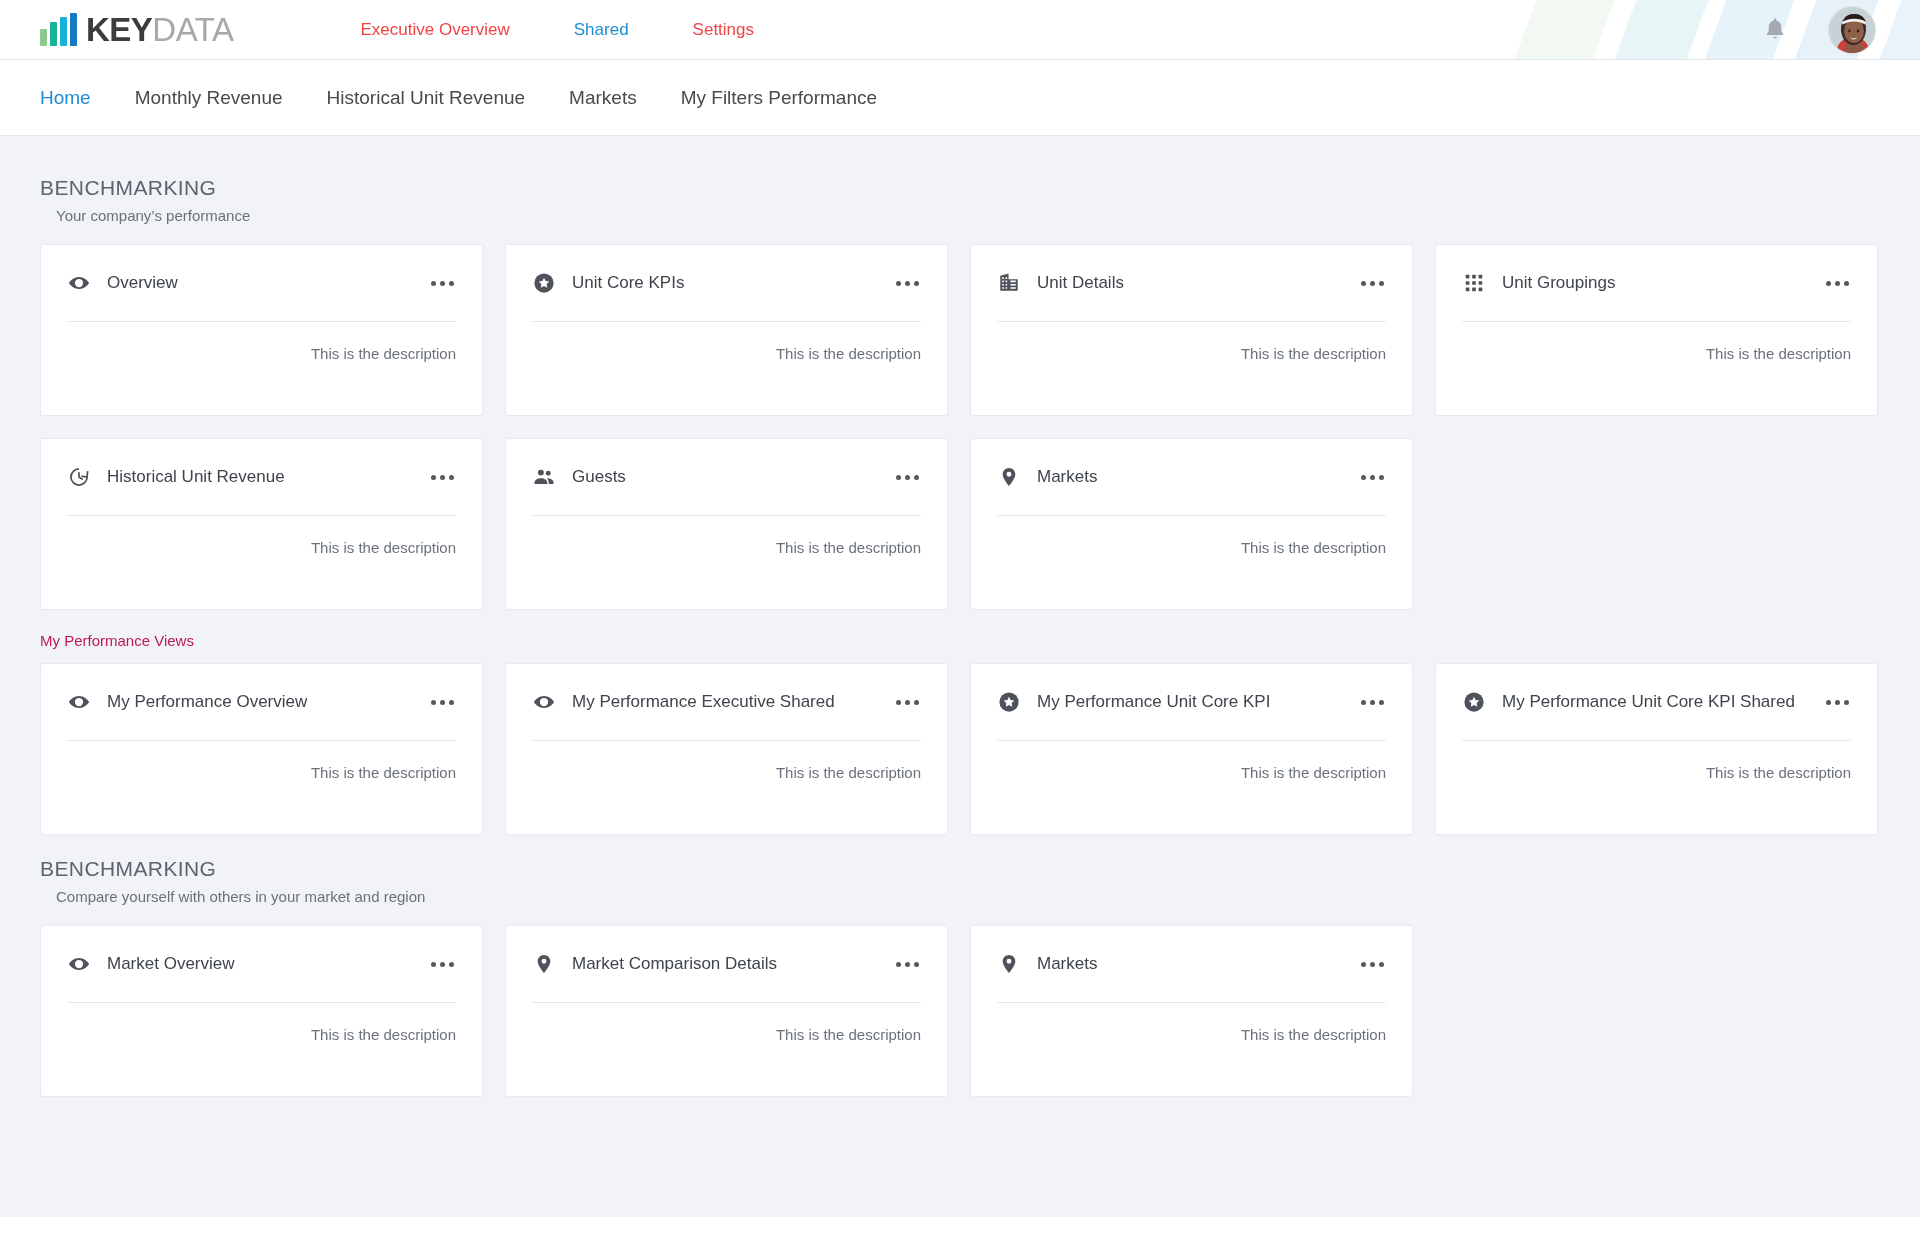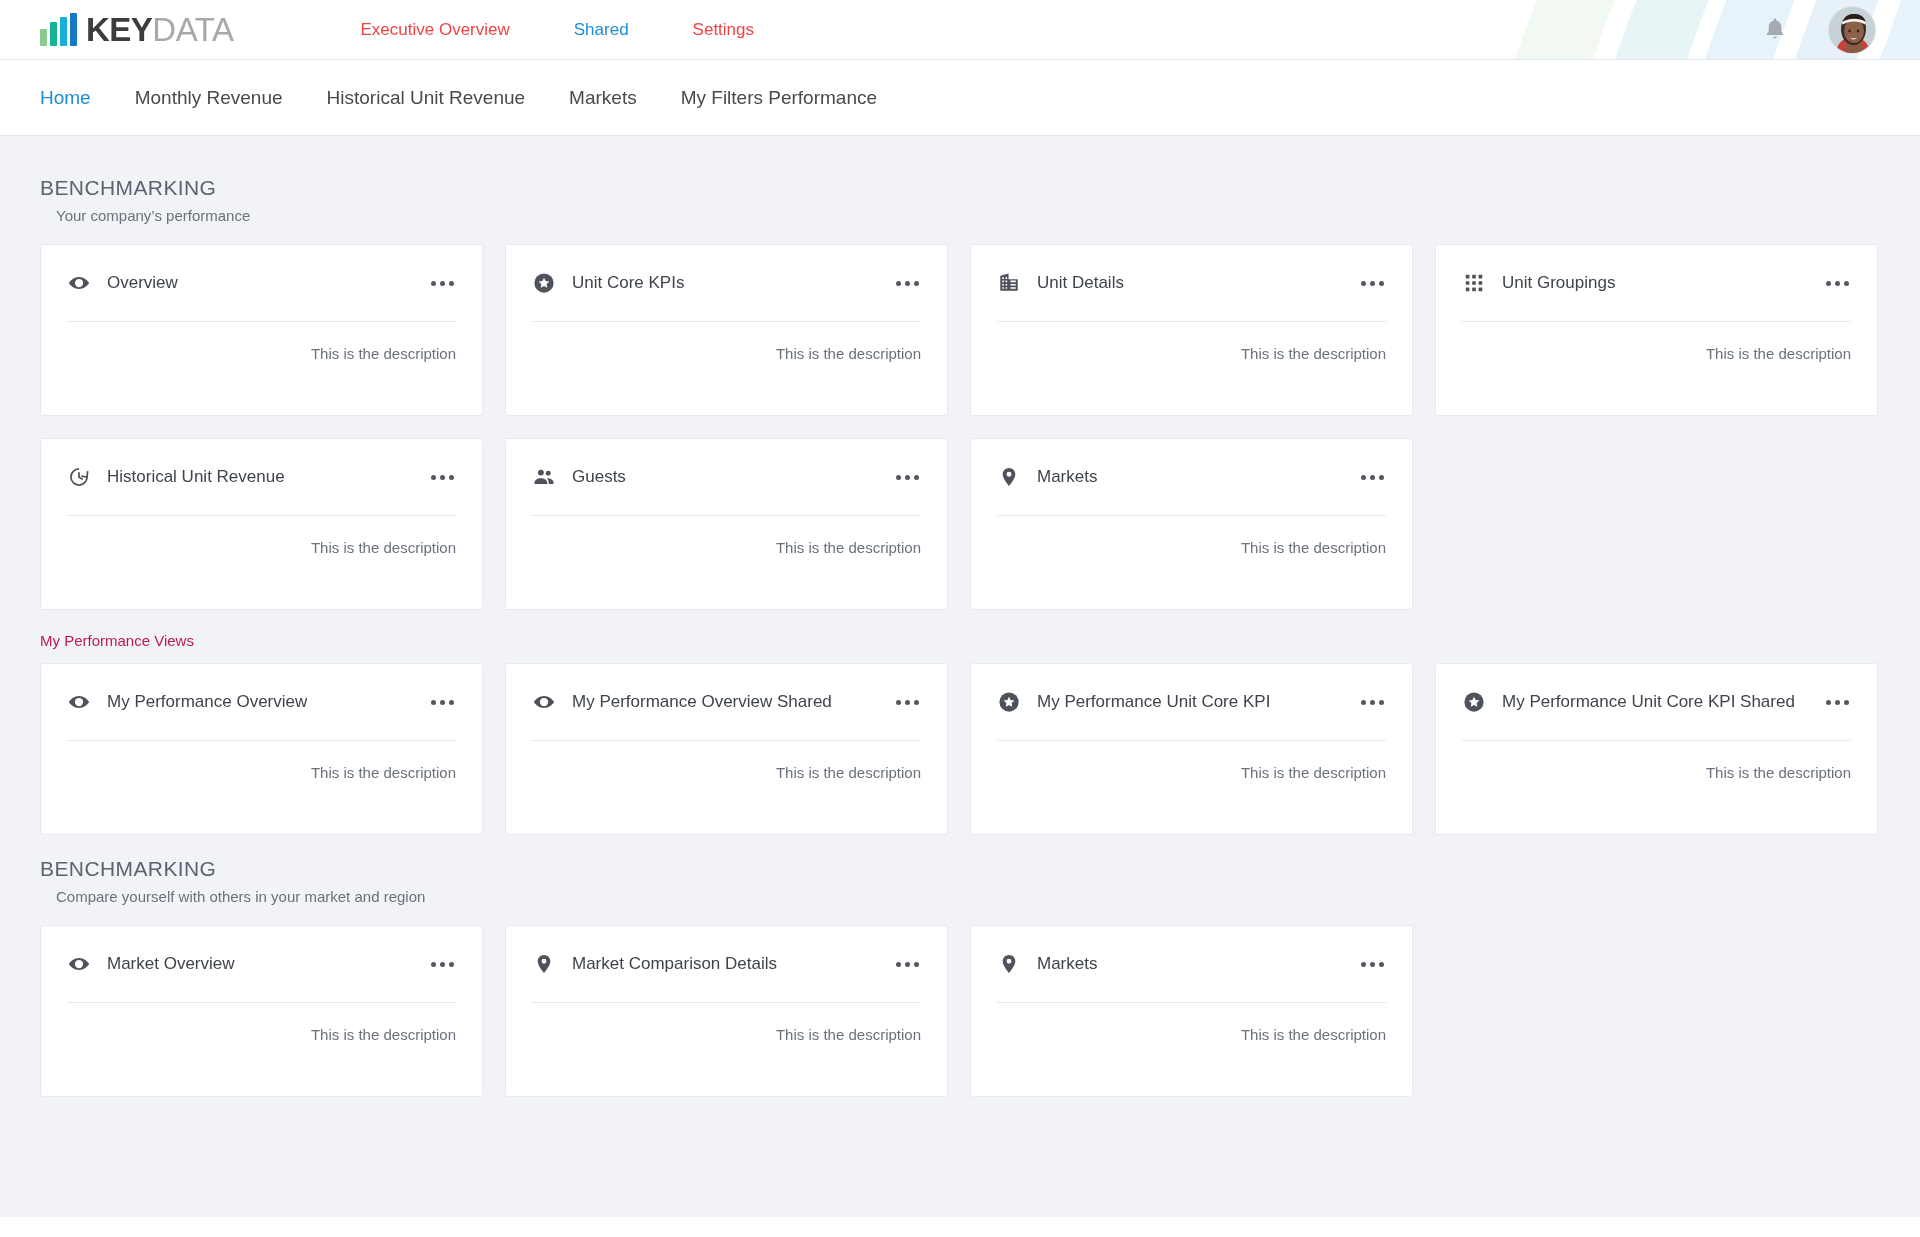--- a/index.html
+++ b/index.html
@@ -443,21 +443,21 @@
           <div class="card-desc">This is the description</div>
         </div>
         <div class="card">
           <div class="card-head">
             <span class="card-icon">
               <svg viewBox="0 0 24 24" width="22" height="22" fill="#4e535b">
                 <path d="M12 5.5C6.8 5.5 2.5 9.2 1 12c1.5 2.8 5.8 6.5 11 6.5S21.5 14.8 23 12c-1.5-2.8-5.8-6.5-11-6.5zm0 11a4.5 4.5 0 110-9 4.5 4.5 0 010 9z"></path>
                 <circle cx="12" cy="12" r="2.3" fill="#ffffff"></circle>
               </svg>
             </span>
-            <span class="card-title">My Performance Overview Shared</span>
+            <span class="card-title">My Performance Executive Shared</span>
             <span class="card-menu">
               <b></b>
               <b></b>
               <b></b>
             </span>
           </div>
           <div class="card-divider"></div>
           <div class="card-desc">This is the description</div>
         </div>
         <div class="card">

